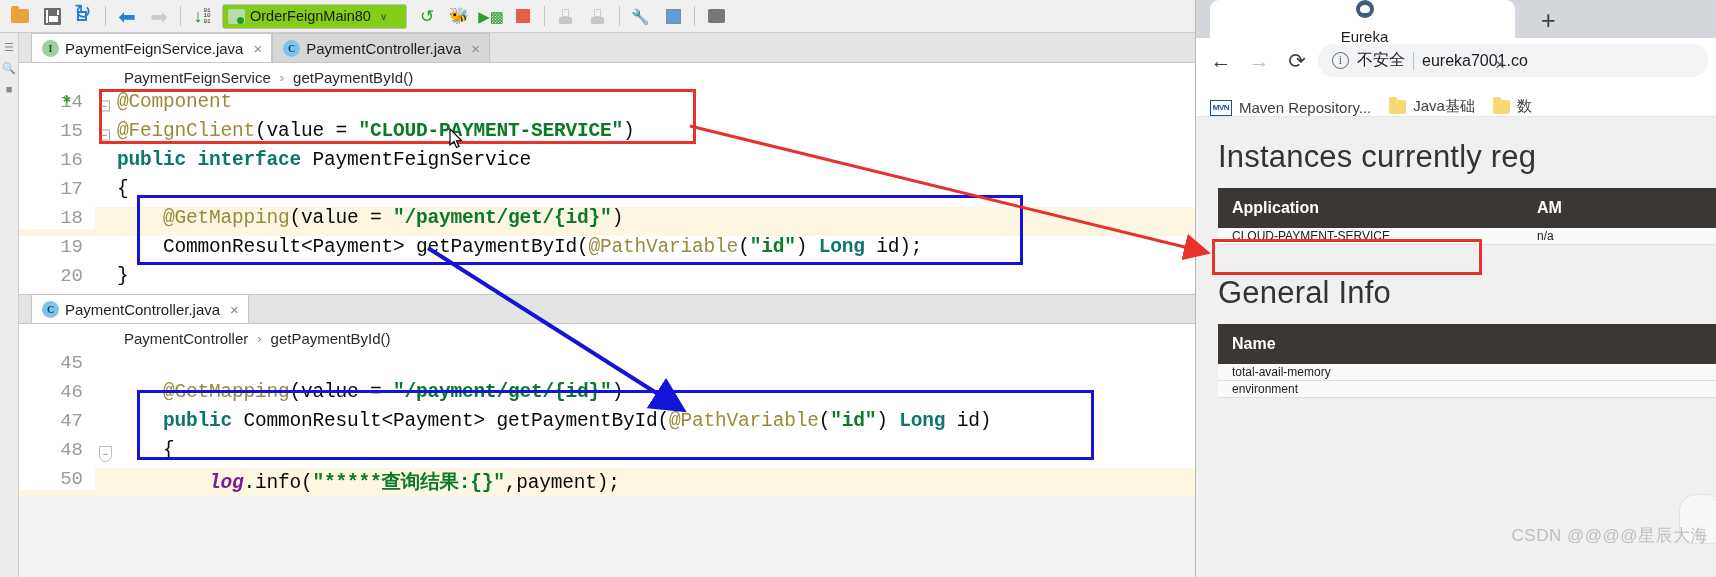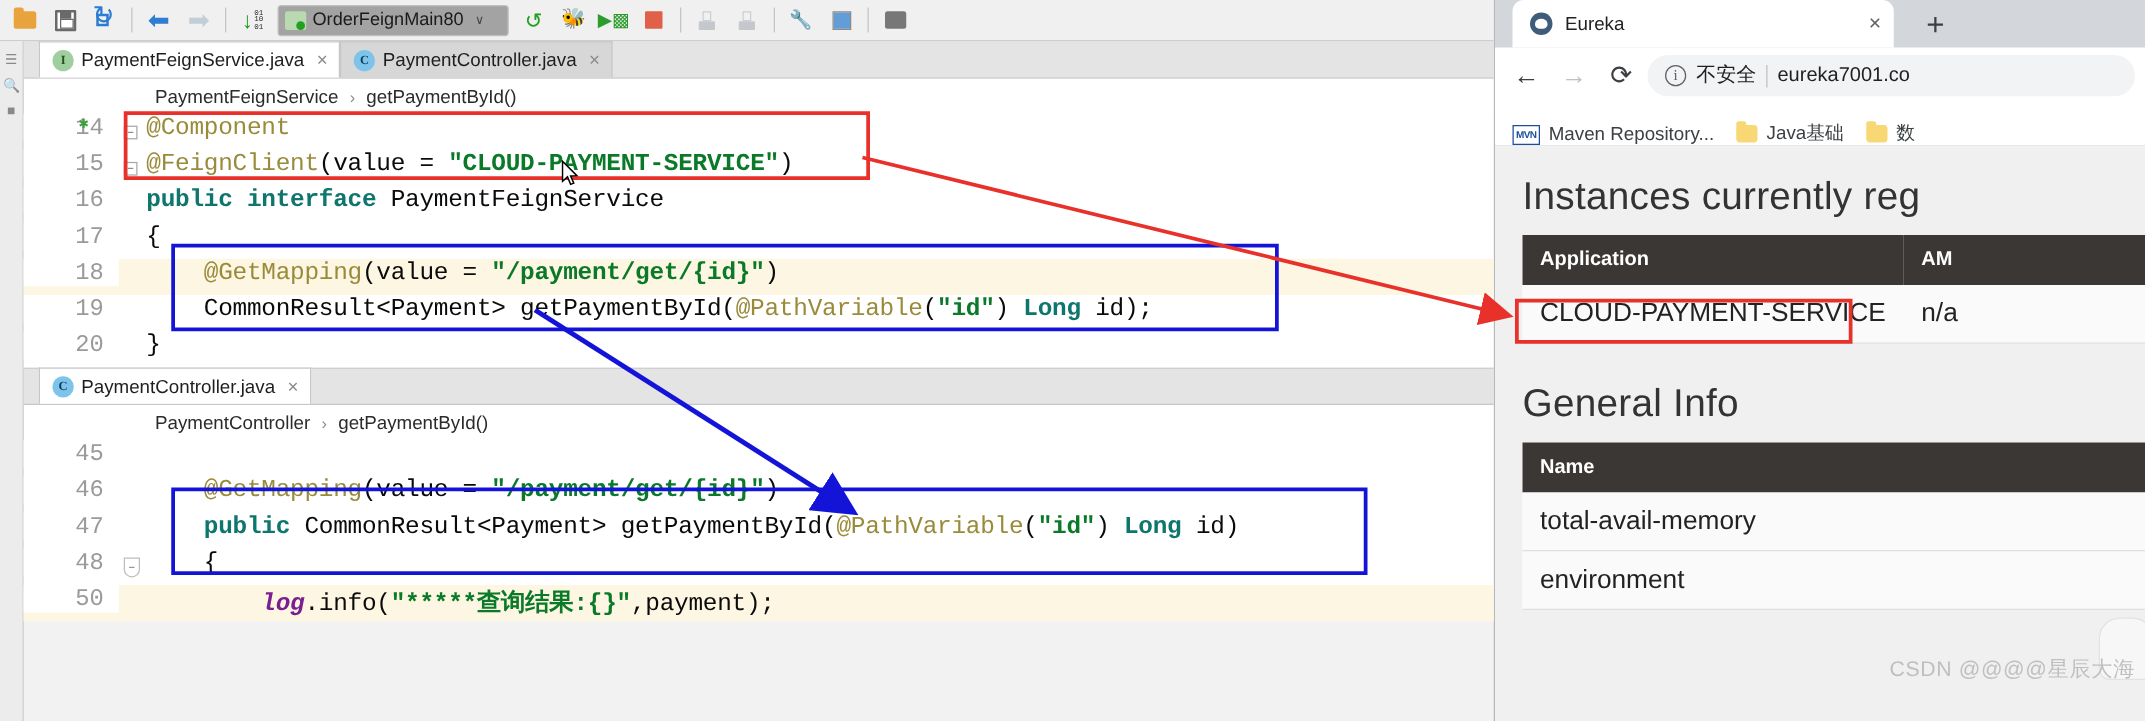--- a/index.html
+++ b/index.html
@@ -27,21 +27,21 @@
     display:flex; align-items:center; padding-left:4px;
     position:relative;
   }
   .tb-icon {
     width:30px; height:26px; margin:0 1px;
     display:flex; align-items:center; justify-content:center;
     position:relative; flex:0 0 auto;
   }
   .tb-sep { width:1px; height:20px; background:#c4c4c4; margin:0 5px; flex:0 0 auto; }
   .run-config {
-    height:25px; min-width:185px; background:#a3a3a3;
+    height:25px; min-width:185px; background:#84cc16;
     border:1px solid #c0c0c0; border-radius:3px;
     display:flex; align-items:center; gap:5px;
     padding:0 7px 0 5px; margin:0 4px; font-size:14.5px; color:#1a1a1a;
   }
   .rc-label { white-space:nowrap; }
   .chev { font-size:10px; color:#444; margin-left:4px; }
 
   
   .ico-save { width:17px; height:17px; border:2px solid #6a6a6a; border-radius:1px; position:relative; background:#fff; }
   .ico-save::before { content:""; position:absolute; left:2px; top:-1px; width:9px; height:6px; background:#6a6a6a; }
@@ -153,21 +153,21 @@
     position:absolute; left:1196px; top:0; width:520px; height:577px;
     background:#ffffff; overflow:hidden;
   }
   #chrome-tabstrip {
     height:38px; background:#d3d6db; position:relative; display:flex; align-items:flex-end;
   }
   .ctab {
     position:absolute; left:14px; top:0px; width:305px; height:38px;
     background:#ffffff; border-radius:9px 9px 0 0;
     display:flex; align-items:center; gap:10px; padding:0 10px 0 14px;
-    font-size:15px; color:#202124;
+    font-size:15px; color:#202124;flex-direction:column;
   }
   .ctab-fav { width:18px; height:18px; border-radius:50%; background:#3f5d7a; position:relative; flex:0 0 auto; }
   .ctab-fav::after { content:""; position:absolute; left:4px; top:5px; width:10px; height:8px; background:#fff; border-radius:50% 50% 40% 40%; }
   .ctab-x { margin-left:auto; color:#5f6368; font-size:17px; }
   .newtab { position:absolute; left:345px; top:6px; font-size:25px; color:#3c4043; }
 
   #chrome-toolbar {
     height:45px; background:#ffffff; display:flex; align-items:center; gap:4px; padding:0 8px;
   }
   .nav-btn { width:34px; height:34px; display:flex; align-items:center; justify-content:center; font-size:21px; color:#3c4043; flex:0 0 auto; }
@@ -204,21 +204,21 @@
     padding:0 0 0 22px; overflow:hidden; position:relative;
     font-family:"Liberation Sans", sans-serif;
   }
   .eu-h2 { font-size:31px; font-weight:400; color:#333; margin:22px 0 13px 0; letter-spacing:.2px; white-space:nowrap; }
   .eu-table { width:600px; border-collapse:collapse; background:#fff; }
   .eu-table th {
     background:#3b3734; color:#ffffff; font-size:16px; font-weight:bold;
     text-align:left; padding:11px 14px; white-space:nowrap;
   }
   .eu-table td {
-    font-size:21px; color:#222; padding:11px 14px; background:#fafafa;
+    font-size:12px; color:#222; padding:1px 14px; background:#fafafa;
     border-bottom:1px solid #dfdfdf; white-space:nowrap;
   }
   .watermark {
     position:absolute; right:8px; bottom:30px; font-size:17px; color:#bfbfbf;
     letter-spacing:.5px; white-space:nowrap;
   }
   .wm-blob {
     position:absolute; right:-6px; bottom:34px; width:42px; height:48px;
     background:#f7f7f7; border-radius:16px 16px 8px 8px;
     box-shadow:0 0 0 1px #e2e2e2;

